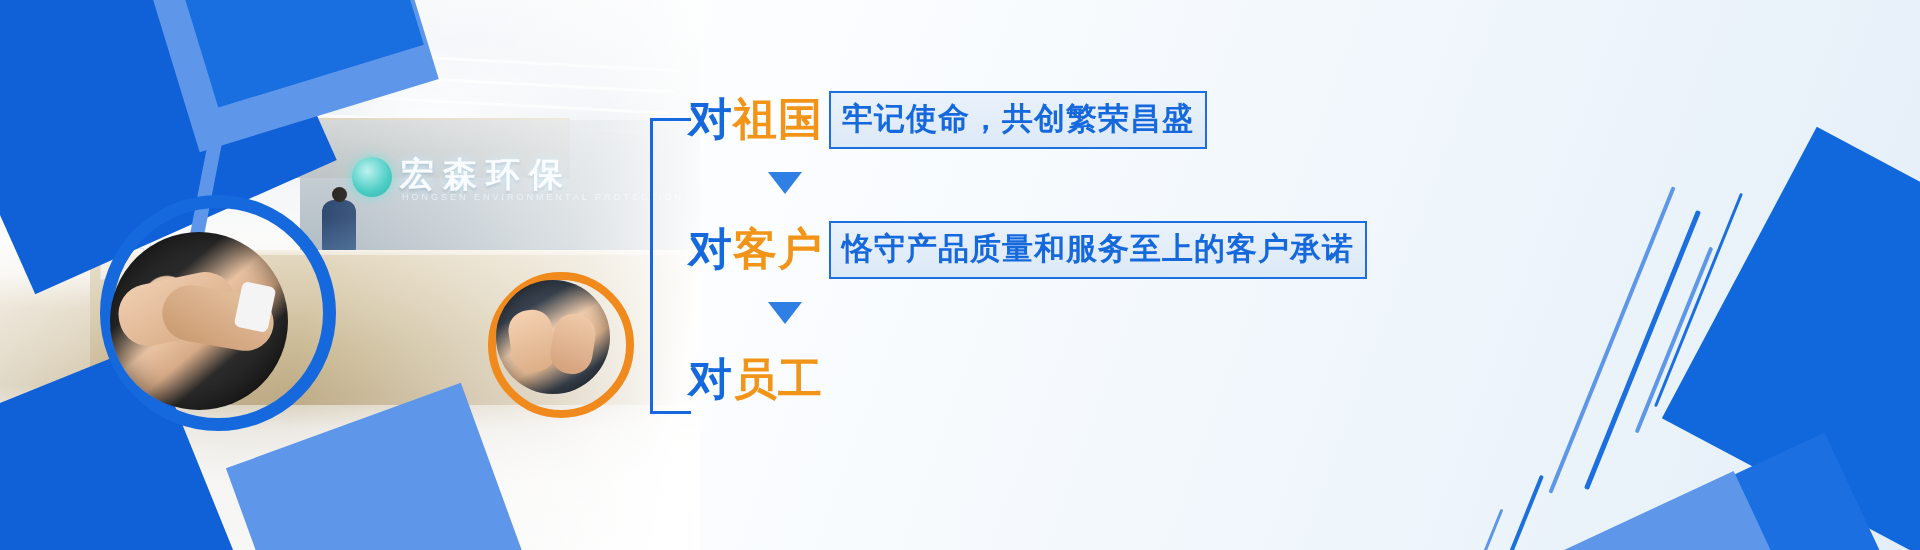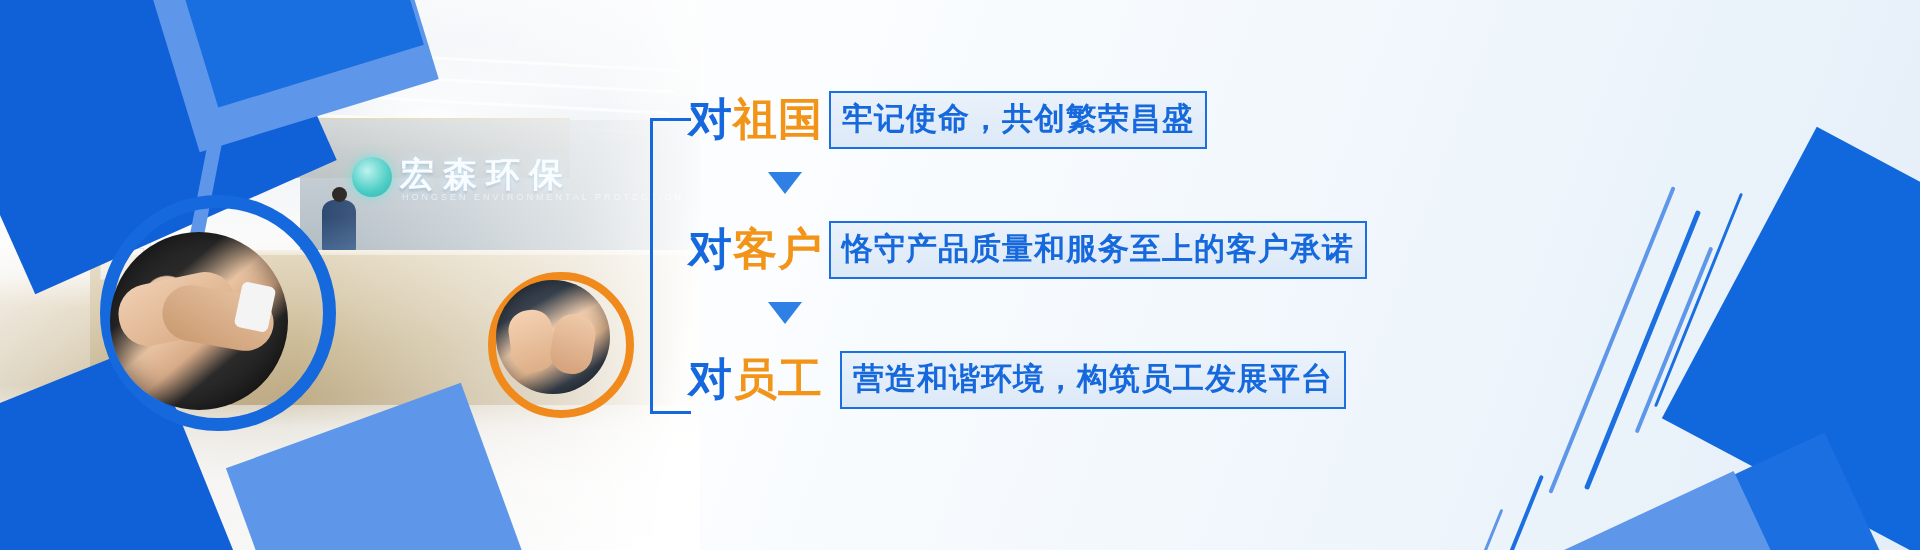--- a/index.html
+++ b/index.html
@@ -289,17 +289,16 @@
       <div class="prefix">
         <span class="c-blue">对</span><span class="c-orange">客户</span>
       </div>
       <div class="tagbox">恪守产品质量和服务至上的客户承诺</div>
     </div>
 
     <div class="row row-2">
       <div class="prefix">
         <span class="c-blue">对</span><span class="c-orange">员工</span>
       </div>
-      <div class="tagbox">营造和谐环境，构筑员工发展平台</div>
     </div>
   </div>
 
 </div>
 
 </body></html>

